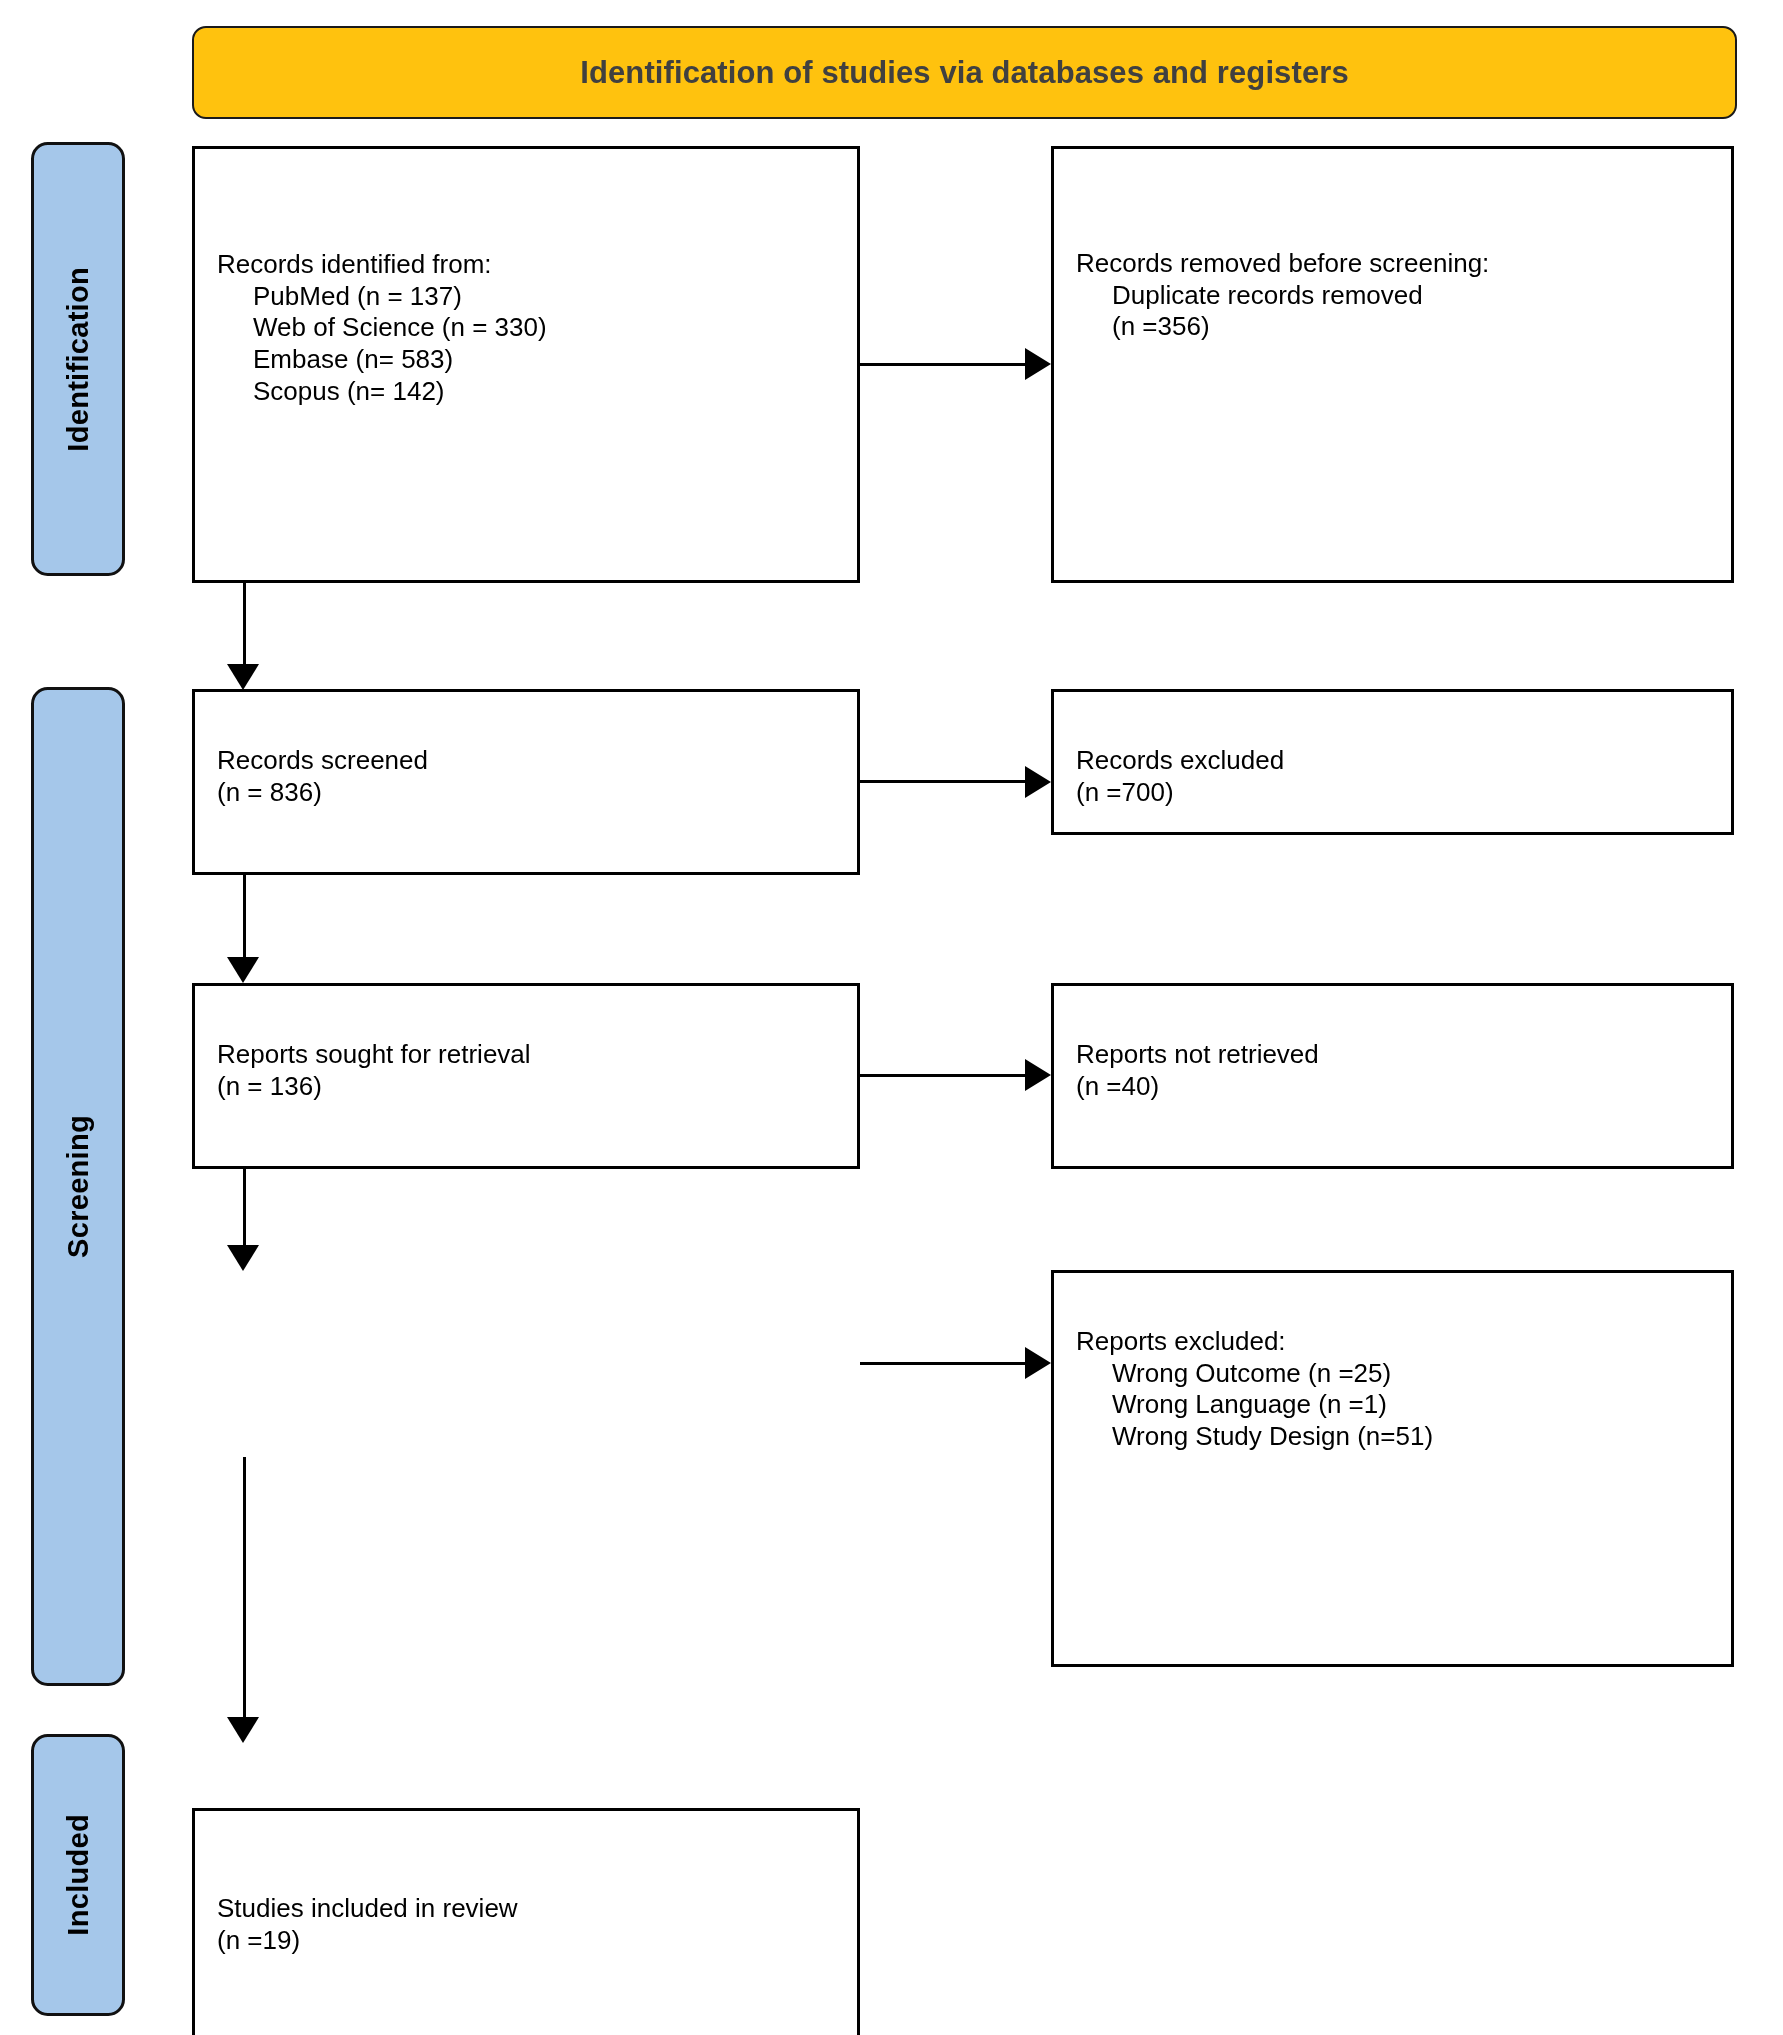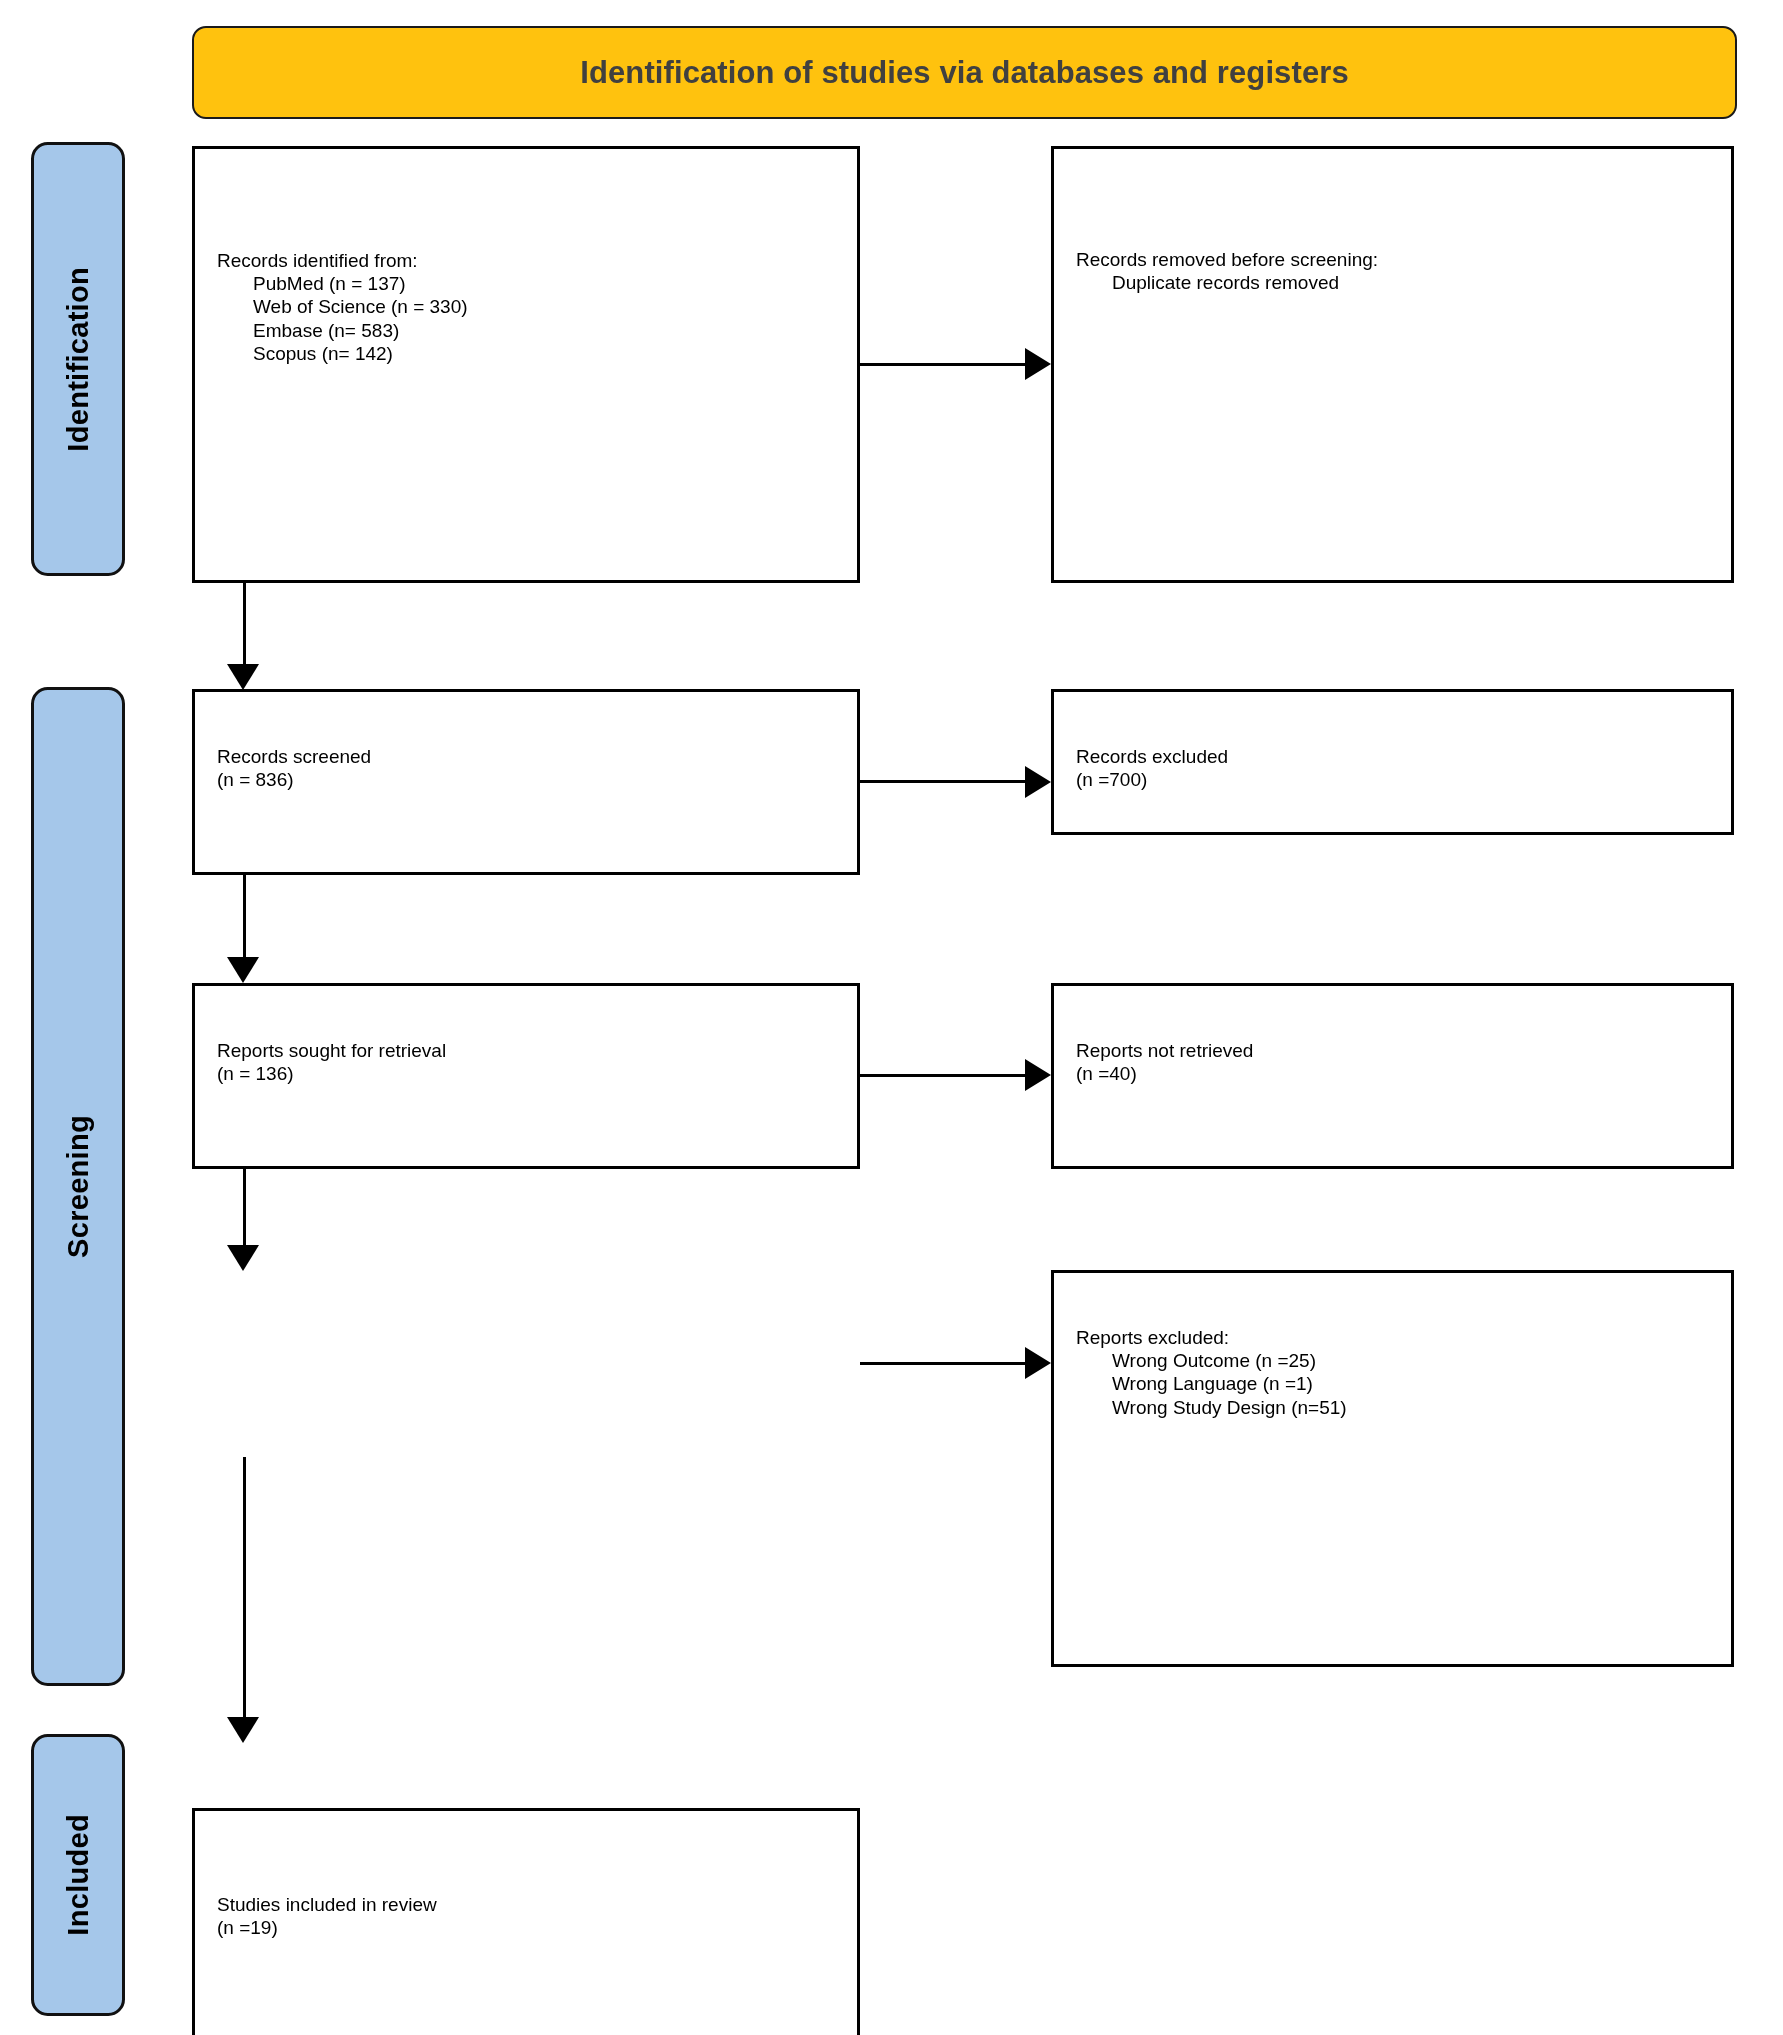--- a/index.html
+++ b/index.html
@@ -74,21 +74,21 @@
     position: absolute;
     background: #ffffff;
     border: 3.2px solid #000000;
     box-sizing: border-box;
     padding: 0;
   }
   .fbox .txt {
     position: absolute;
     left: 22px;
     right: 11.5px;
-    font-size: 19px;
+    font-size: 26px;
     line-height: 1.22;
     color: #000000;
     white-space: pre-wrap;
   }
   .indent { padding-left: 36px; display: block; }
   .ital { }
 
   
   #box-identified   { left: 192px; top: 146px;  width: 668px; height: 437px; }
   #box-screened     { left: 192px; top: 689px; width: 668px; height: 186px; }
@@ -158,21 +158,21 @@
   </div>
   <div class="rail" id="rail-included">
     <span class="rail-label">Included</span>
   </div>
 
   <div class="fbox" id="box-identified">
     <div class="txt"><span>Records identified from:</span><span class="indent">PubMed (n = 137)</span><span class="indent">Web of Science (n = 330)</span><span class="indent">Embase (n= 583)</span><span class="indent">Scopus (n= 142)</span></div>
   </div>
 
   <div class="fbox" id="box-removed">
-    <div class="txt"><span>Records removed </span><span class="ital">before screening</span><span>:</span><span class="indent">Duplicate records removed</span></div>
+    <div class="txt"><span>Records removed </span><span class="ital">before screening</span><span>:</span><span class="indent">Duplicate records removed</span><span class="indent">(n =356)</span></div>
   </div>
 
   <div class="hline" style="left:860px; top:363px; width:168px;"></div>
   <div class="hhead" style="left:1025px; top:348px;"></div>
 
   <div class="vline" style="top:583px; height:83px;"></div>
   <div class="vhead" style="top:664px;"></div>
 
   <div class="fbox" id="box-screened">
     <div class="txt"><span>Records screened</span><span class="indent" style="padding-left:0">(n = 836)</span></div>

